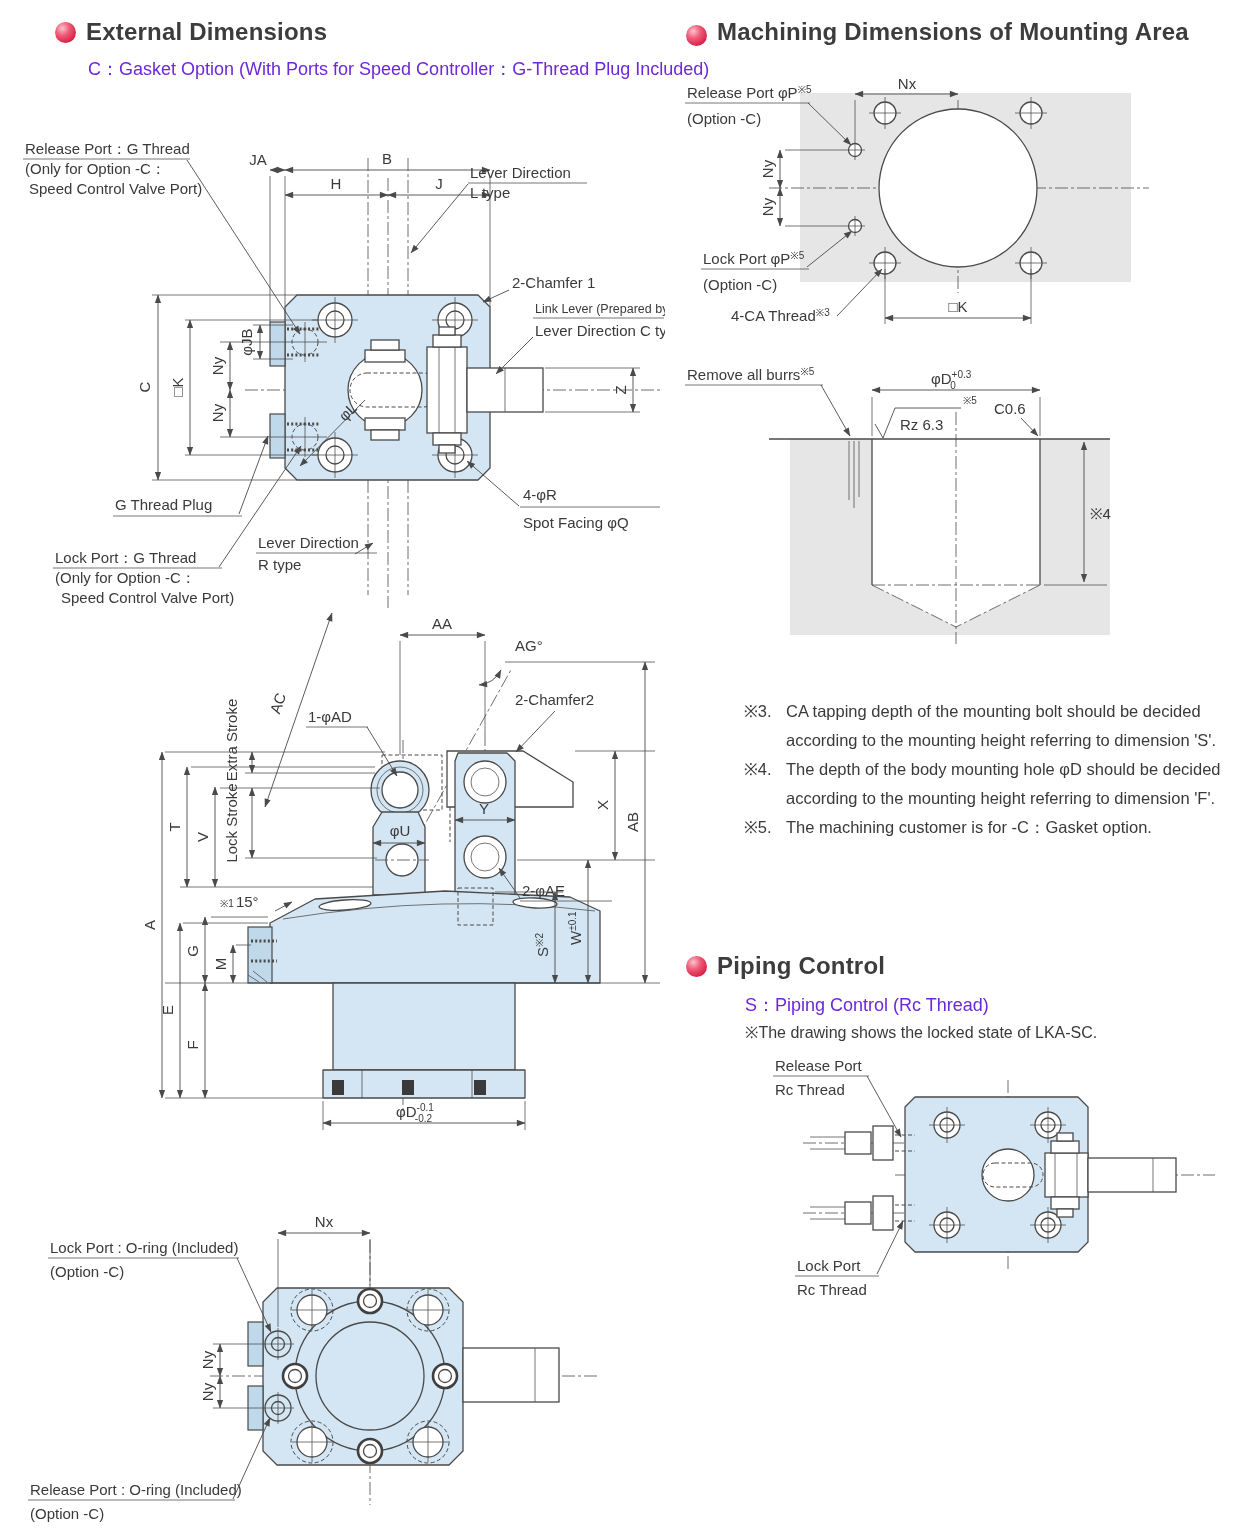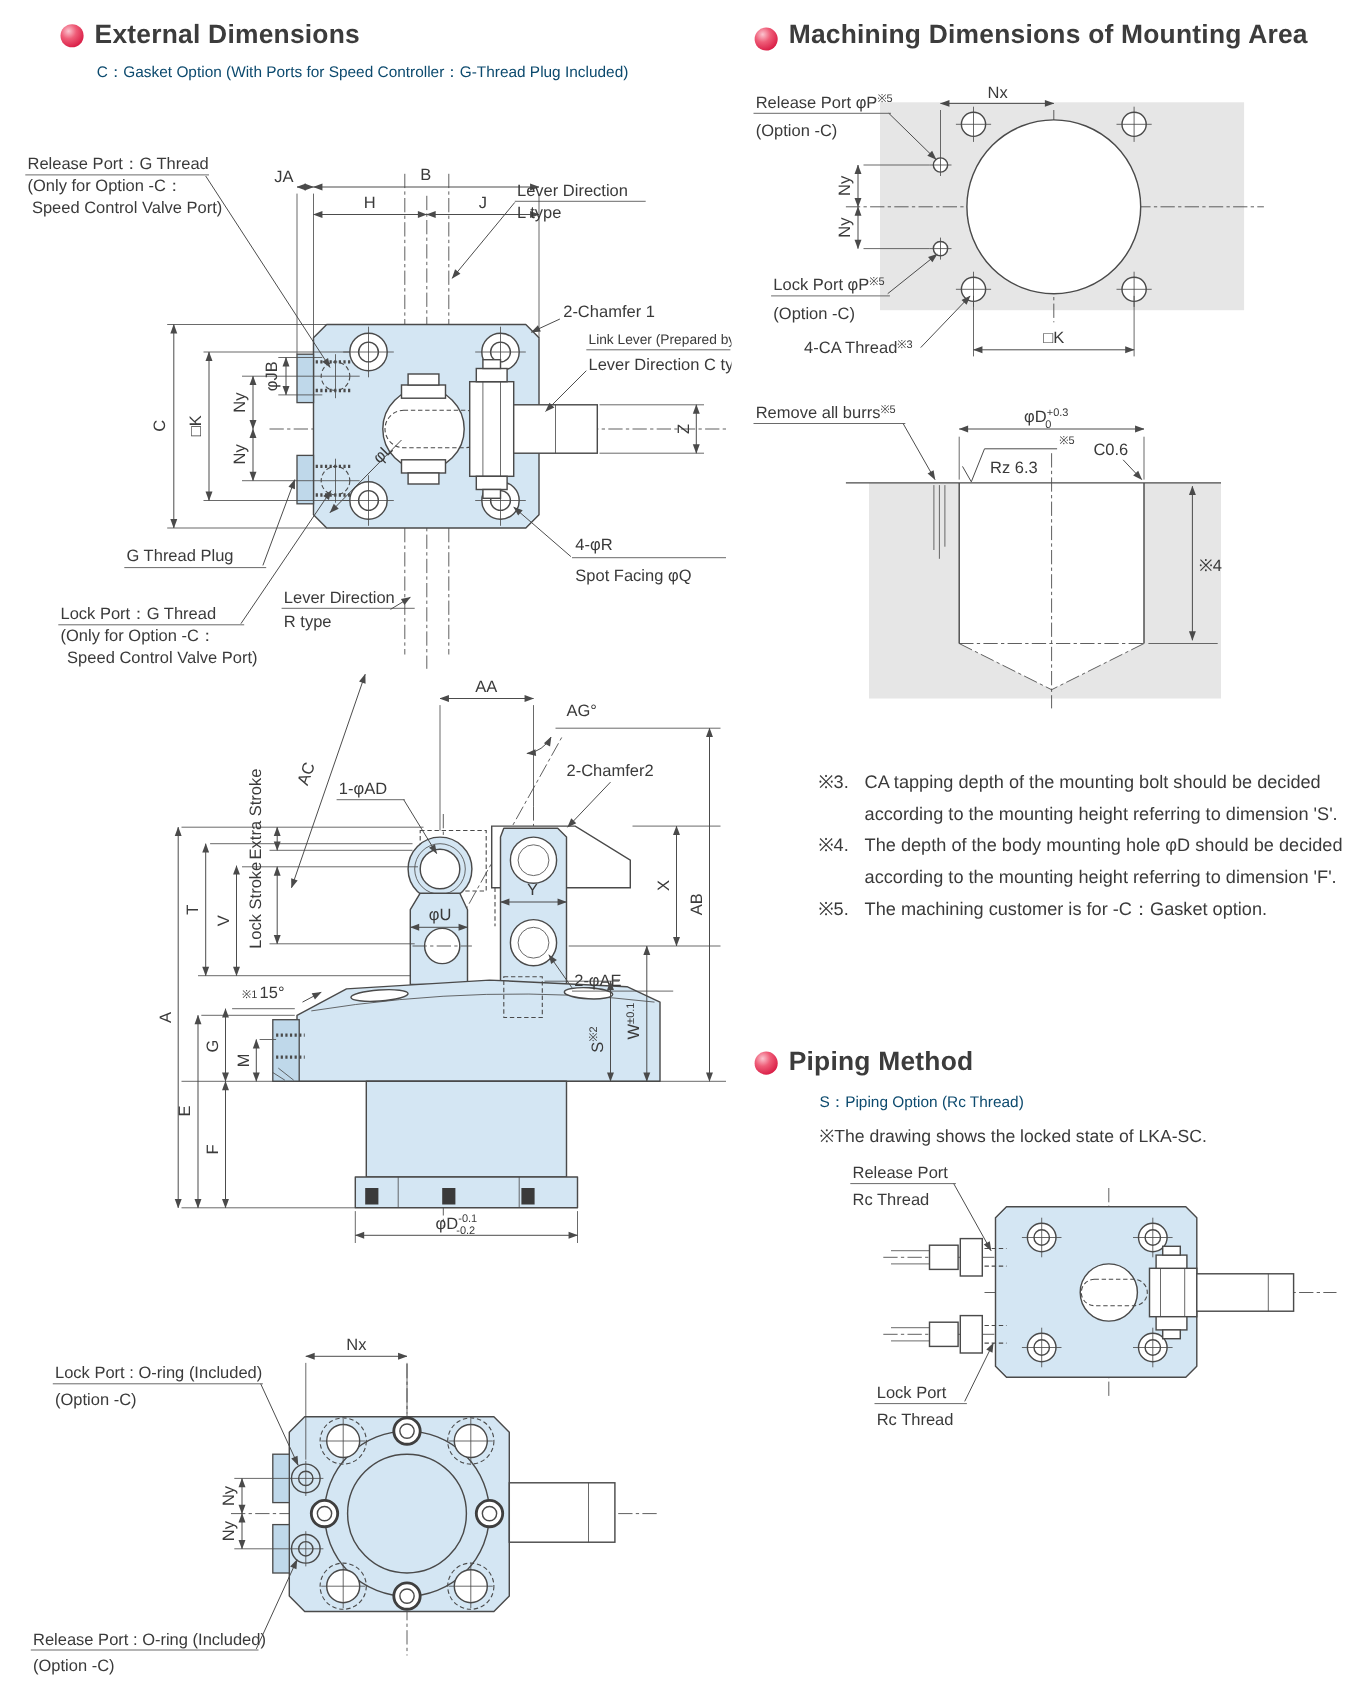--- a/index.html
+++ b/index.html
@@ -1,21 +1,21 @@
 <!DOCTYPE html>
 <html><head>
 <meta charset="utf-8">
 <style>
   html,body{margin:0;padding:0;background:#fff;}
   #page{position:relative;width:1239px;height:1540px;background:#fff;font-family:"Liberation Sans",sans-serif;color:#3a3a3a;overflow:hidden;}
   .abs{position:absolute;}
   .hdr{display:flex;align-items:center;gap:10px;}
   .bullet{width:21px;height:21px;border-radius:50%;background:radial-gradient(circle at 35% 30%, #fbc4cf 0%, #ef5d78 35%, #da2048 75%, #c21038 100%);flex:none;}
   .title{font-size:24px;font-weight:bold;color:#3c3c3c;letter-spacing:.2px;}
-  .sub{font-size:14px;color:#0c4a6e;}
+  .sub{font-size:18px;color:#6d28d9;}
   .note{font-size:16px;color:#3a3a3a;}
   .notes-wrap{width:505px;font-size:16.5px;line-height:29px;}
   .notes-head{margin-bottom:2px;}
   .note-item{display:flex;margin-left:26px;}
   .note-item .ref{width:42px;flex:none;}
   svg text{font-family:"Liberation Sans",sans-serif;fill:#3a3a3a;font-size:15px;}
   svg .ts{font-size:10px;}
   svg .t13{font-size:12.5px;}
   svg .mid{text-anchor:middle;}
   .ln{stroke:#4a4a4a;stroke-width:1.3;fill:none;stroke-linejoin:round;}
@@ -41,23 +41,23 @@
   </div>
   <div class="abs sub" style="left:88px;top:57px;">C：Gasket Option (With Ports for Speed Controller：G-Thread Plug Included)</div>
 
   <div class="abs hdr" style="left:686px;top:18px;align-items:flex-end;">
     <span class="bullet"></span>
     <span class="title">Machining Dimensions of Mounting Area</span>
   </div>
 
   <div class="abs hdr" style="left:686px;top:952px;">
     <span class="bullet"></span>
-    <span class="title">Piping Method</span>
+    <span class="title">Piping Control</span>
   </div>
-  <div class="abs sub" style="left:745px;top:993px;">S：Piping Option (Rc Thread)</div>
+  <div class="abs sub" style="left:745px;top:993px;">S：Piping Control (Rc Thread)</div>
   <div class="abs note" style="left:745px;top:1021px;">※The drawing shows the locked state of LKA-SC.</div>
 
   <div class="abs notes-wrap" style="left:718px;top:697px;">
     <div class="note-item">
       <span class="ref">※3.</span>
       <span><span>CA tapping depth of the mounting bolt should be decided</span><br><span>according to the mounting height referring to dimension 'S'.</span></span>
     </div>
     <div class="note-item">
       <span class="ref">※4.</span>
       <span><span>The depth of the body mounting hole φD should be decided</span><br><span>according to the mounting height referring to dimension 'F'.</span></span>

